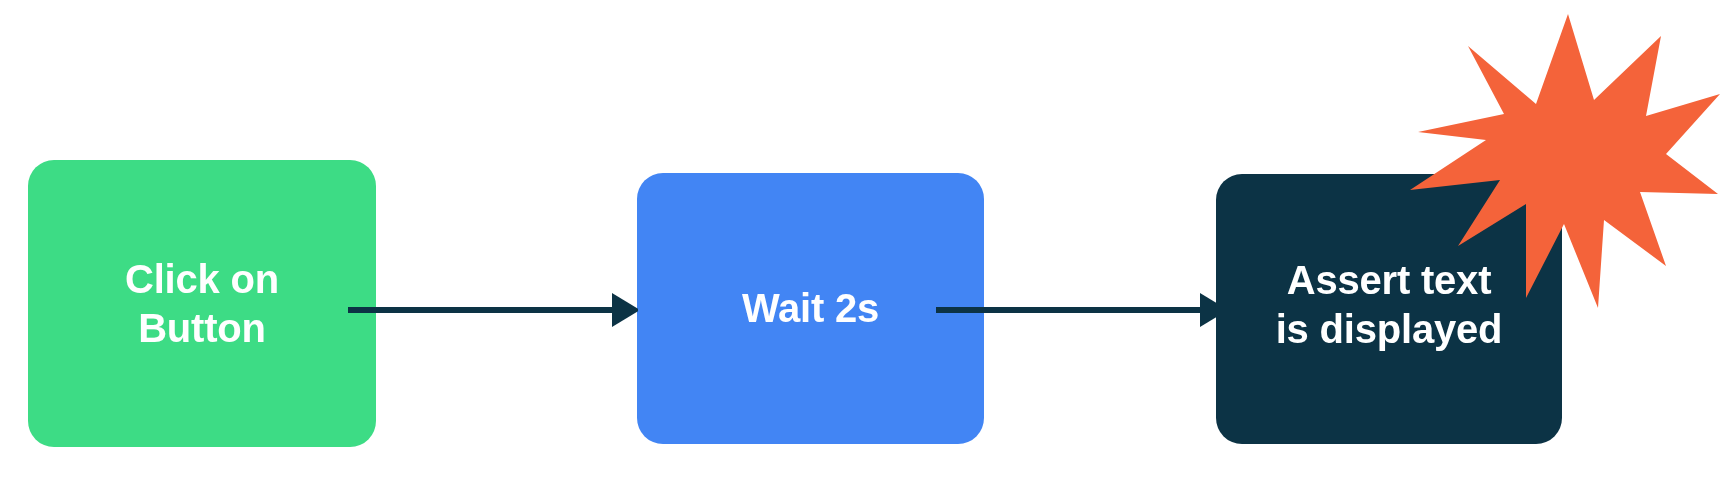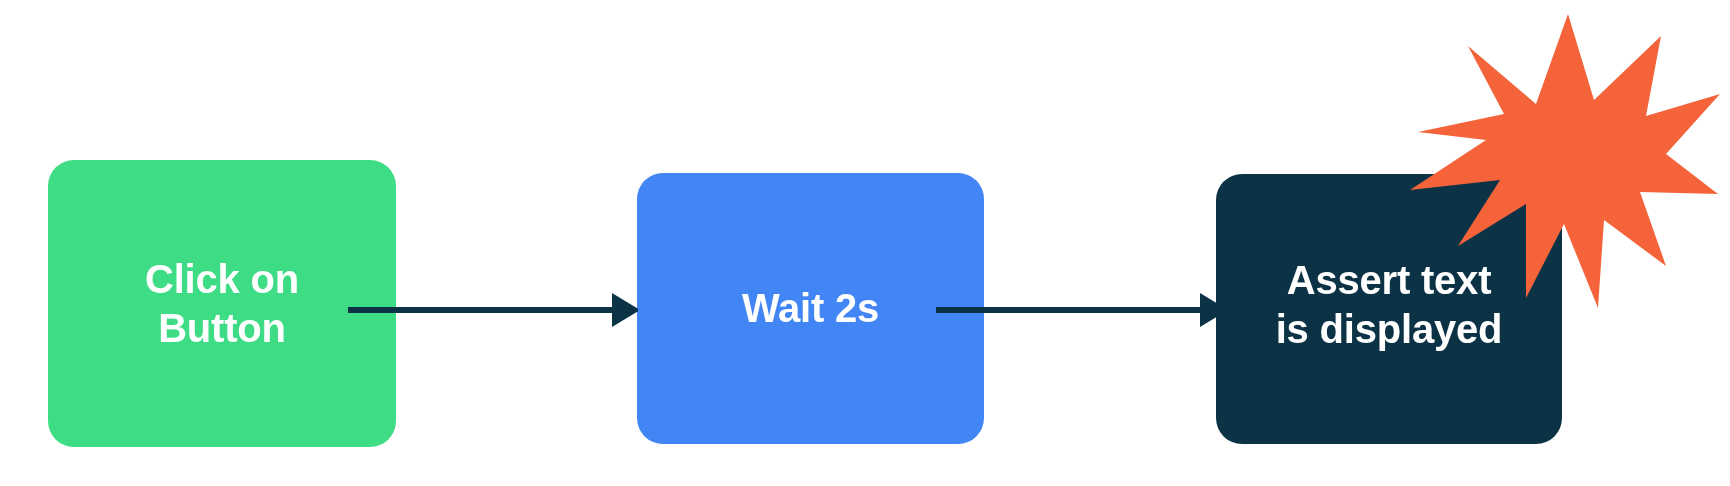--- a/index.html
+++ b/index.html
@@ -29,21 +29,21 @@
   .node .node-label {
     color: #ffffff;
     font-weight: bold;
     font-size: 40px;
     line-height: 1.22;
     letter-spacing: -0.2px;
     white-space: pre-line;
     padding: 0 14px;
   }
   #node-click {
-    left: 48px;
+    left: 28px;
     top: 160px;
     width: 348px;
     height: 287px;
     background: #3ddc85;
   }
   #node-wait {
     left: 628px;
     top: 173px;
     width: 347px;
     height: 271px;

